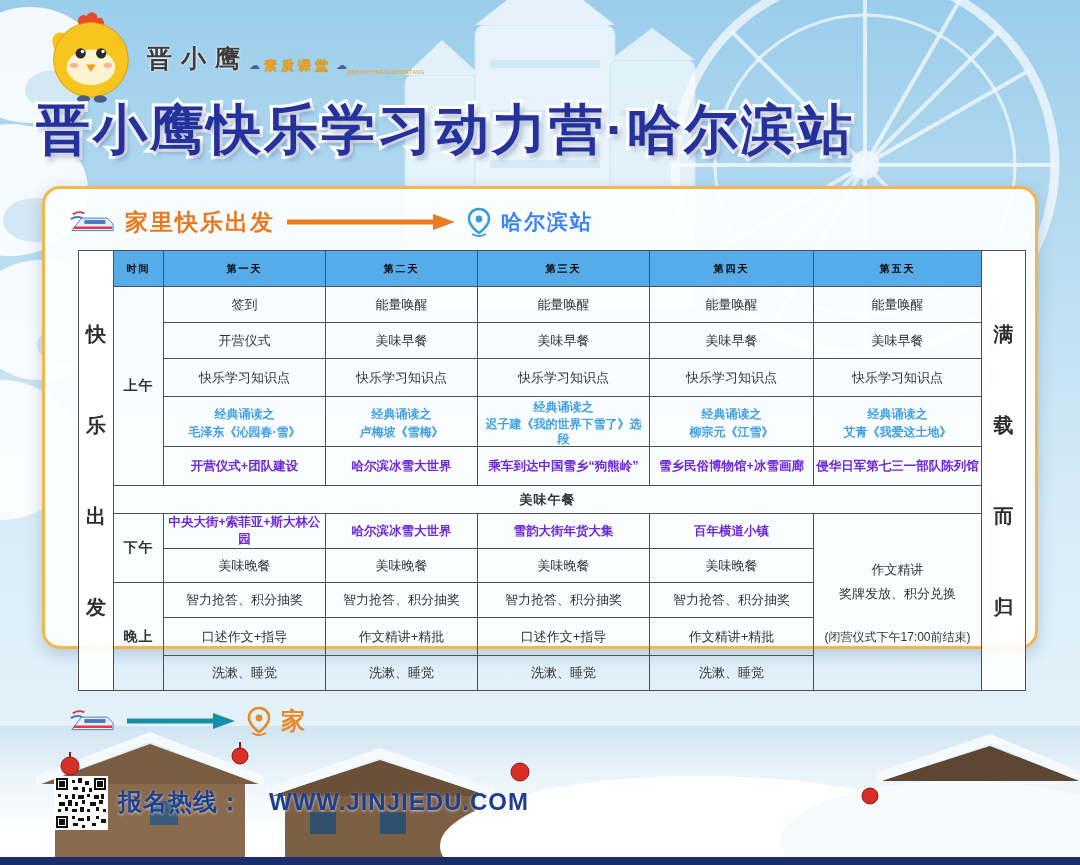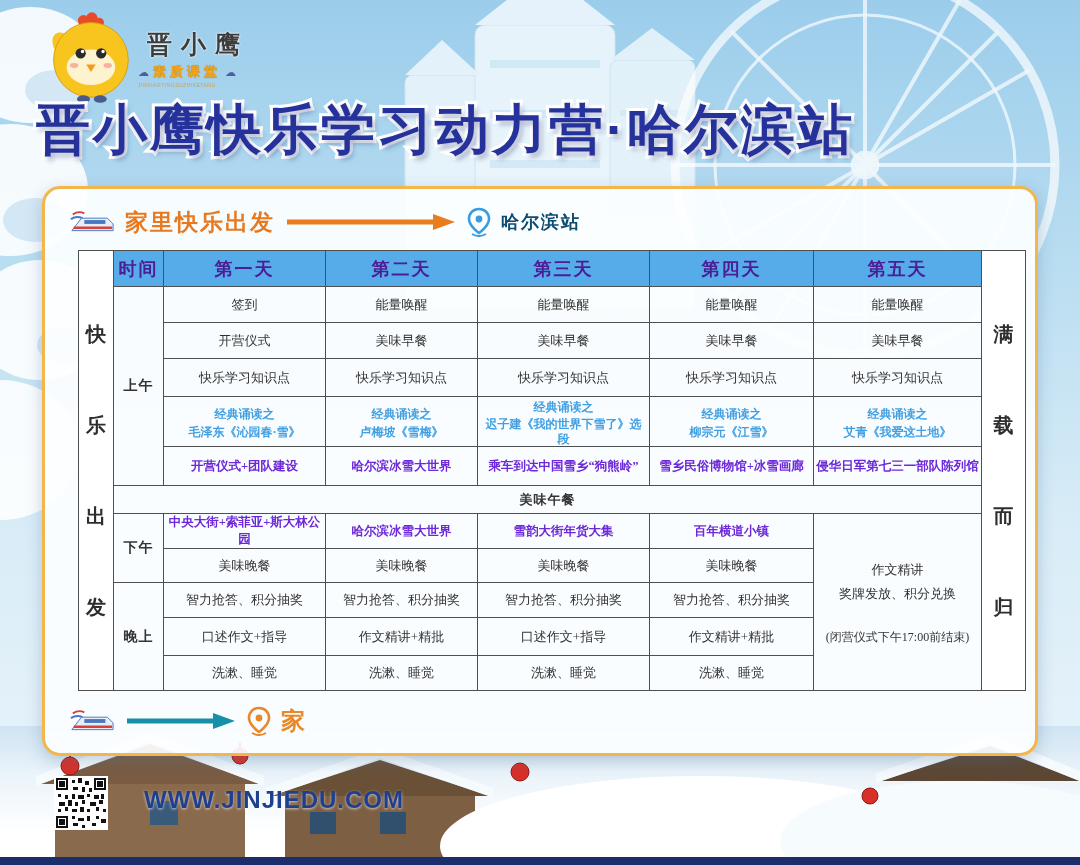--- a/index.html
+++ b/index.html
@@ -12,53 +12,53 @@
   .bg-el { position:absolute; pointer-events:none; }
   .ferris { left:650px; top:-50px; opacity:.8; }
   .castle { left:310px; top:0; opacity:.8; }
   .trees  { left:-25px; top:-15px; opacity:.95; }
   .snow-strip { left:0; top:726px; width:1080px; height:132px;
       background:linear-gradient(180deg,#cfe4f2 0%,#e9f3fa 35%,#ffffff 80%); }
   .bottom-bar { position:absolute; left:0; top:857px; width:1080px; height:8px; background:#1c2d6b; }
 
   
   .logo { position:absolute; left:48px; top:10px; display:flex; align-items:center; gap:6px; }
-  .logo-text { display:flex; flex-direction:column; align-items:flex-start; }
+  .logo-text { display:flex; flex-direction:row; align-items:flex-end; }
   .logo-brand { font-size:25px; font-weight:bold; color:#3d3d3d; letter-spacing:9px;
       text-shadow:0 0 2px #fff,0 0 2px #fff; margin-left:9px;}
   .logo-subrow { display:flex; align-items:center; gap:4px; margin-top:2px; }
   .logo-cloud { color:#4a5f9e; font-size:11px; }
   .logo-sub { font-size:13px; font-weight:bold; color:#f5a61e; letter-spacing:4px;
       text-shadow:0 0 1px #9a6a00; }
   .logo-rom { font-size:5px; color:#e89a28; letter-spacing:.5px; margin-top:1px; }
 
   
   .main-title { position:absolute; left:0; top:94px; width:891px; text-align:center;
       font-size:54px; font-weight:900; letter-spacing:3px; color:#26329b;
       -webkit-text-stroke:6px #ffffff; paint-order:stroke fill;
       text-shadow:3px 4px 5px rgba(40,60,120,.35); }
 
   
-  .card { position:absolute; left:42px; top:186px; width:996px; height:570px;
+  .card { position:absolute; left:42px; top:186px; width:996px; height:463px;
       background:rgba(252,254,255,.93); border:3px solid #f2b64c; border-radius:18px;
-      box-shadow:0 5px 16px rgba(70,110,150,.3);font-family:Liberation Serif, serif; }
+      box-shadow:0 5px 16px rgba(70,110,150,.3); }
 
   .route { position:absolute; display:flex; align-items:center; gap:10px; }
   .route-top { left:24px; top:12px; height:42px; }
   .route-bottom { left:24px; top:511px; height:42px; }
   .route-label-orange { font-size:23px; font-weight:bold; color:#e8791e; letter-spacing:2px; }
-  .route-label-blue { font-size:18px; font-weight:bold; color:#0c4a6e; letter-spacing:2px; }
+  .route-label-blue { font-size:21px; font-weight:bold; color:#3b82f6; letter-spacing:2px; }
   .route-label-home { font-size:24px; font-weight:bold; color:#e8882a; letter-spacing:2px; }
 
   
   table.sched { position:absolute; left:33px; top:61px; width:947px;
       border-collapse:collapse; table-layout:fixed; }
   .sched td, .sched th { border:1px solid #4f4f4f; text-align:center; vertical-align:middle;
       color:#333; font-size:13px; padding:0 2px; overflow:hidden; }
-  .sched th { background:#55ace8; color:#4c1d95; font-weight:bold; font-size:18px; letter-spacing:2px; }
+  .sched th { background:#55ace8; color:#000000; font-weight:bold; font-size:10px; letter-spacing:2px; }
   td.strip { background:rgba(255,255,255,.9); }
   .vstack { display:flex; flex-direction:column; justify-content:space-evenly; height:428px;
       font-size:20px; font-weight:bold; color:#2e2e2e; }
   td.time { font-weight:bold; font-size:14px; letter-spacing:1px;margin-top:12px; }
   tr.bluerow td { color:#419fe2; font-weight:bold; }
   .bl1 { font-size:12px; line-height:1.7; }
   .bl2 { font-size:12px; line-height:1.2; }
   td.orangecell { color:#6d28d9; font-weight:bold; font-size:12.5px; }
   td.lunch { font-weight:bold; letter-spacing:1px; }
   td.closing { font-size:13px; }
@@ -401,18 +401,19 @@
           <rect x="1" y="23" width="5" height="5"></rect>
         </g>
       <g fill="#111">
           <rect x="2" y="2" width="3" height="3"></rect>
           <rect x="24" y="2" width="3" height="3"></rect>
           <rect x="2" y="24" width="3" height="3"></rect>
         </g>
     </svg>
   </div>
   <div class="footer-line">
+    <span>报名热线：</span>
     <span class="footer-gap"></span>
     <span>WWW.JINJIEDU.COM</span>
   </div>
 
   <div class="bottom-bar"></div>
 </div>
 
 </body></html>

